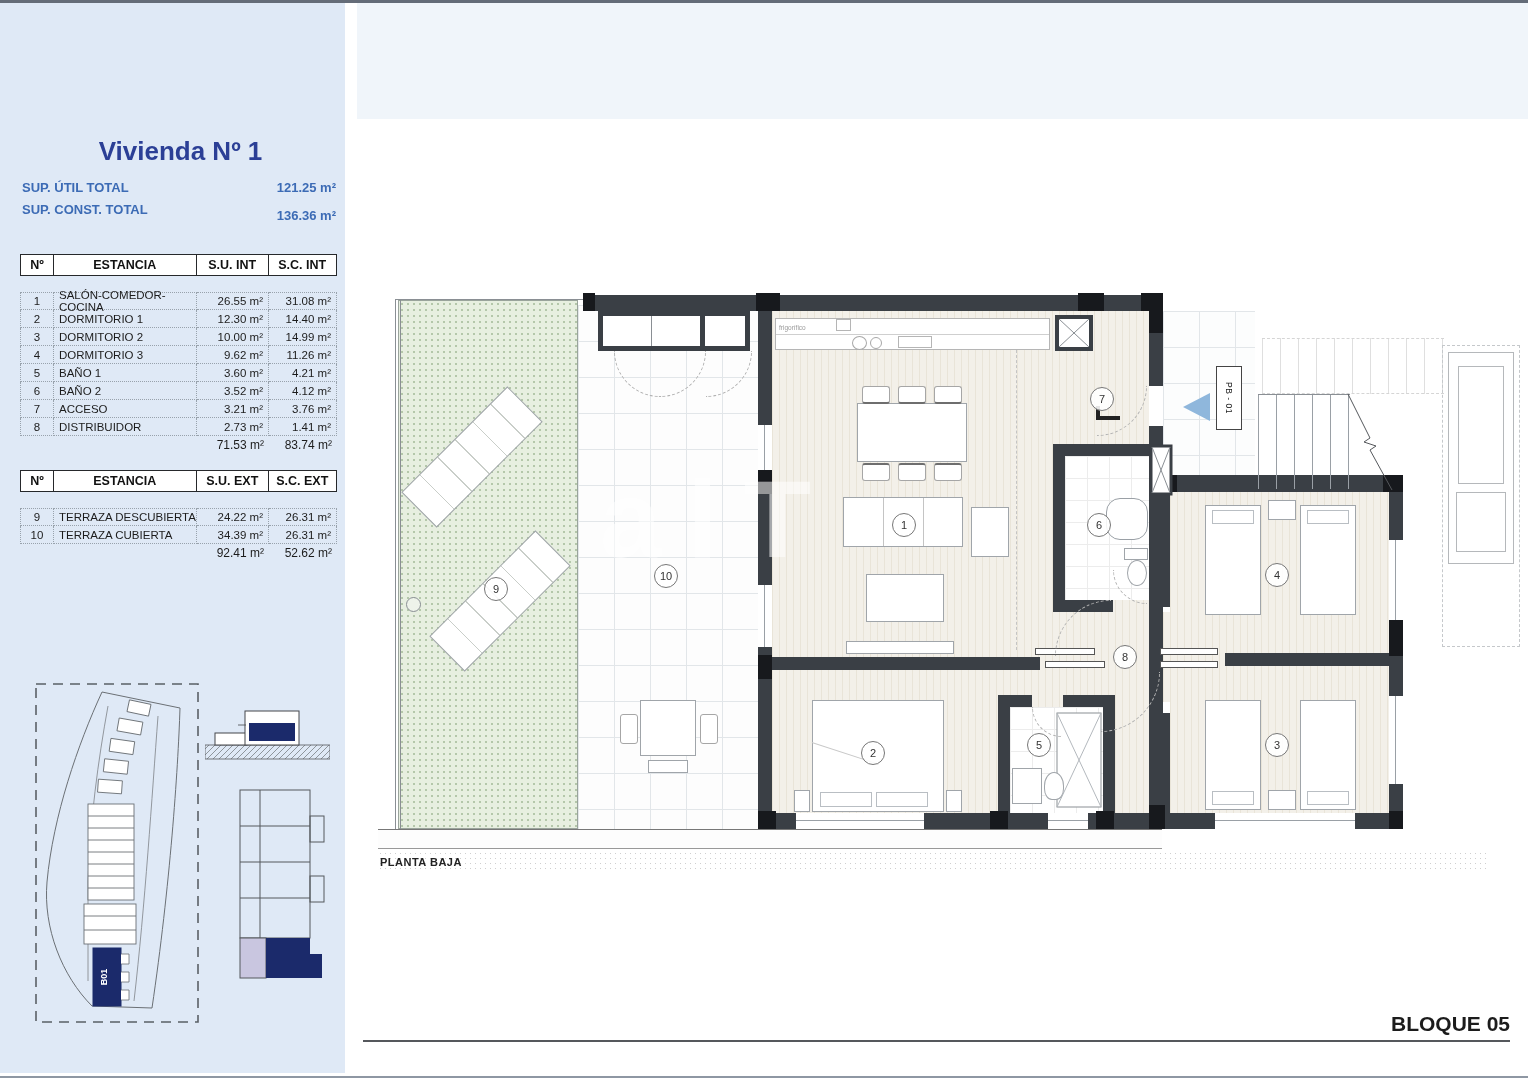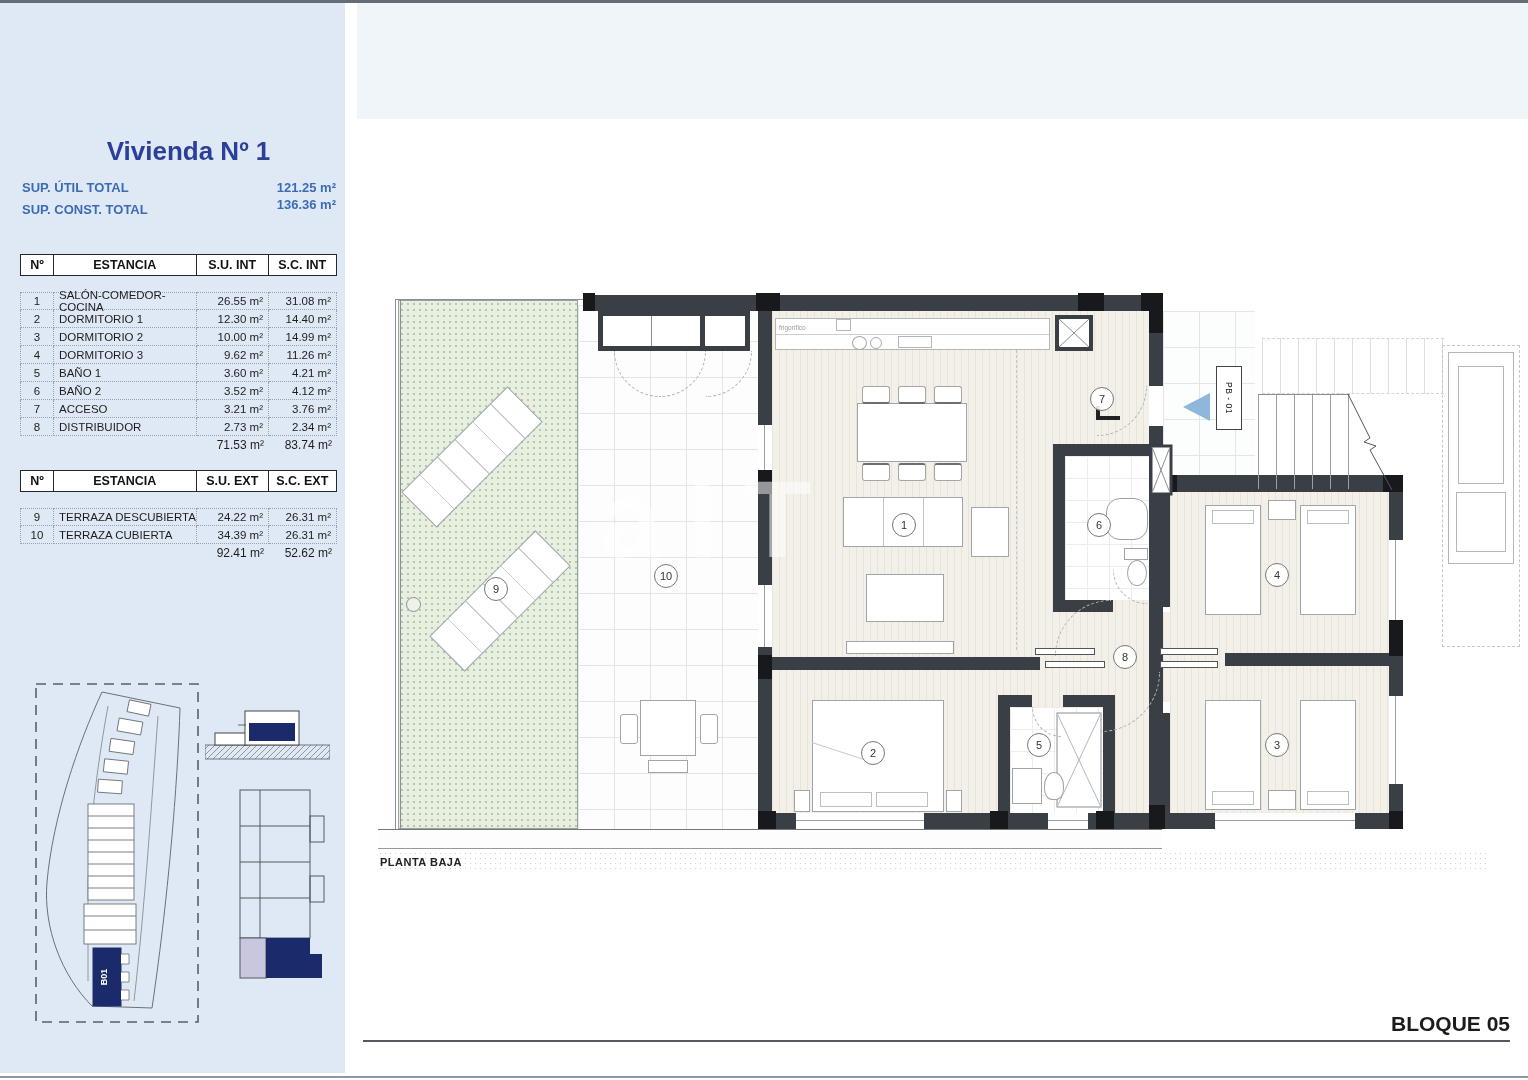--- a/index.html
+++ b/index.html
@@ -45,26 +45,26 @@
   .wm{position:absolute;color:rgba(255,255,255,.55);font-weight:bold;z-index:25;}
 </style>
 </head>
 <body>
 
 <div class="abs" style="left:0;top:0;width:1528px;height:3px;background:#646c78;"></div>
 <div class="abs" style="left:357px;top:3px;width:1171px;height:116px;background:#f0f5fa;"></div>
 <div class="abs" style="left:0;top:3px;width:345px;height:1070px;background:#dfe9f6;"></div>
 <div class="abs" style="left:0;top:1076px;width:1528px;height:2px;background:#8e97a3;"></div>
 
-<div class="abs" style="left:16px;top:136px;width:345px;text-align:center;font-size:26px;font-weight:bold;color:#2b3f96;">Vivienda Nº 1</div>
+<div class="abs" style="left:8px;top:136px;width:345px;text-align:center;font-size:26px;font-weight:bold;color:#2b3f96;">Vivienda Nº 1</div>
 
 <div class="lbl" style="left:22px;top:180px;">SUP. ÚTIL TOTAL</div>
 <div class="lbl" style="left:196px;top:180px;width:140px;text-align:right;">121.25 m²</div>
 <div class="lbl" style="left:22px;top:202px;">SUP. CONST. TOTAL</div>
-<div class="lbl" style="left:196px;top:197px;width:140px;text-align:right;">136.36 m²</div>
+<div class="lbl" style="left:196px;top:208px;width:140px;text-align:right;">136.36 m²</div>
 
 <div class="thead" style="left:20px;top:254px;">
   <span>Nº</span>
   <span>ESTANCIA</span>
   <span>S.U. INT</span>
   <span>S.C. INT</span>
 </div>
 <div class="trows" style="left:20px;top:292px;">
   <span class="c0 r0">1</span>
     <span class="c1 r0">SALÓN-COMEDOR-COCINA</span>
@@ -90,21 +90,21 @@
     <span class="c1">BAÑO 2</span>
     <span class="c2">3.52 m²</span>
     <span class="c3">4.12 m²</span>
   <span class="c0">7</span>
     <span class="c1">ACCESO</span>
     <span class="c2">3.21 m²</span>
     <span class="c3">3.76 m²</span>
   <span class="c0">8</span>
     <span class="c1">DISTRIBUIDOR</span>
     <span class="c2">2.73 m²</span>
-    <span class="c3">2.34 m²</span>
+    <span class="c3">1.41 m²</span>
 </div>
 <div class="ttotal" style="left:20px;top:436px;">
   <span></span>
     <span></span>
   <span>71.53 m²</span>
   <span>83.74 m²</span>
 </div>
 
 <div class="thead" style="left:20px;top:470px;">
   <span>Nº</span>

